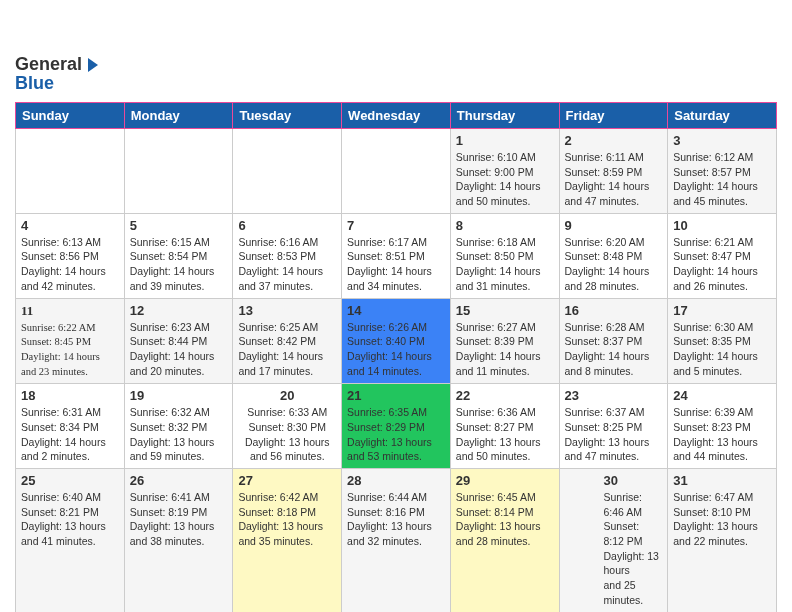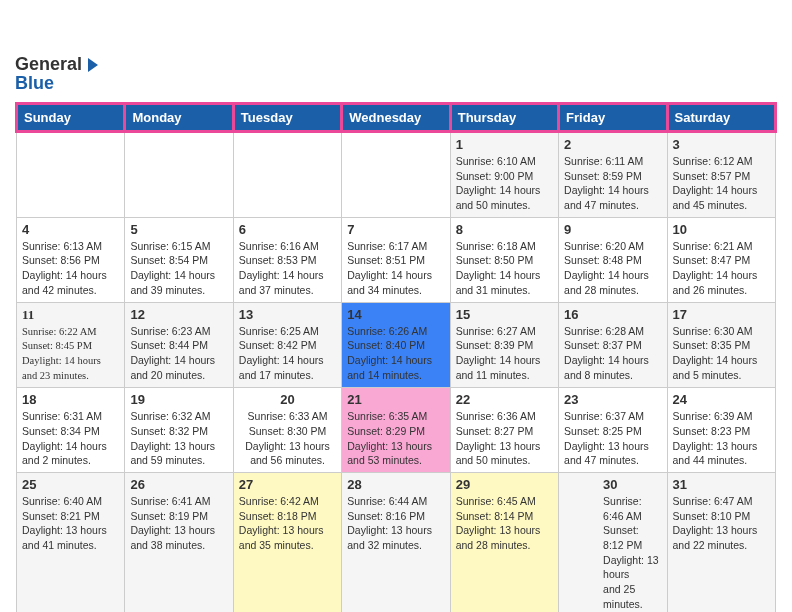--- a/index.html
+++ b/index.html
@@ -40,21 +40,21 @@
       border-collapse: collapse;
       font-size: 11px;
     }
     .calendar-table thead th {
       background: #1a5fa8;
       color: #fff;
       text-align: left;
       padding: 5px 6px;
       font-size: 13px;
       font-weight: bold;
-      border: 3px solid #ec4899;
+      border: 1px solid #ec4899;
     }
     .calendar-table tbody td {
       border: 1px solid #ccc;
       vertical-align: top;
       padding: 4px 5px;
       width: calc(100% / 7);
       min-height: 80px;
       height: 80px;
       background: #fff;
     }
@@ -196,21 +196,21 @@
           <div class="cell-info">Sunrise: 6:31 AM<br>Sunset: 8:34 PM<br>Daylight: 14 hours<br>and 2 minutes.</div>
         </td>
         <td style="background: rgb(255, 255, 255);">
           <span class="cell-date">19</span>
           <div class="cell-info">Sunrise: 6:32 AM<br>Sunset: 8:32 PM<br>Daylight: 13 hours<br>and 59 minutes.</div>
         </td>
         <td style="background: rgb(255, 255, 255); text-align: center;">
           <span class="cell-date">20</span>
           <div class="cell-info">Sunrise: 6:33 AM<br>Sunset: 8:30 PM<br>Daylight: 13 hours<br>and 56 minutes.</div>
         </td>
-        <td style="background: #f9a8d4;">
+        <td style="background: #22c55e;">
           <span class="cell-date">21</span>
           <div class="cell-info">Sunrise: 6:35 AM<br>Sunset: 8:29 PM<br>Daylight: 13 hours<br>and 53 minutes.</div>
         </td>
         <td style="background: rgb(255, 255, 255);">
           <span class="cell-date">22</span>
           <div class="cell-info">Sunrise: 6:36 AM<br>Sunset: 8:27 PM<br>Daylight: 13 hours<br>and 50 minutes.</div>
         </td>
         <td style="background: rgb(255, 255, 255);">
           <span class="cell-date">23</span>
           <div class="cell-info">Sunrise: 6:37 AM<br>Sunset: 8:25 PM<br>Daylight: 13 hours<br>and 47 minutes.</div>

